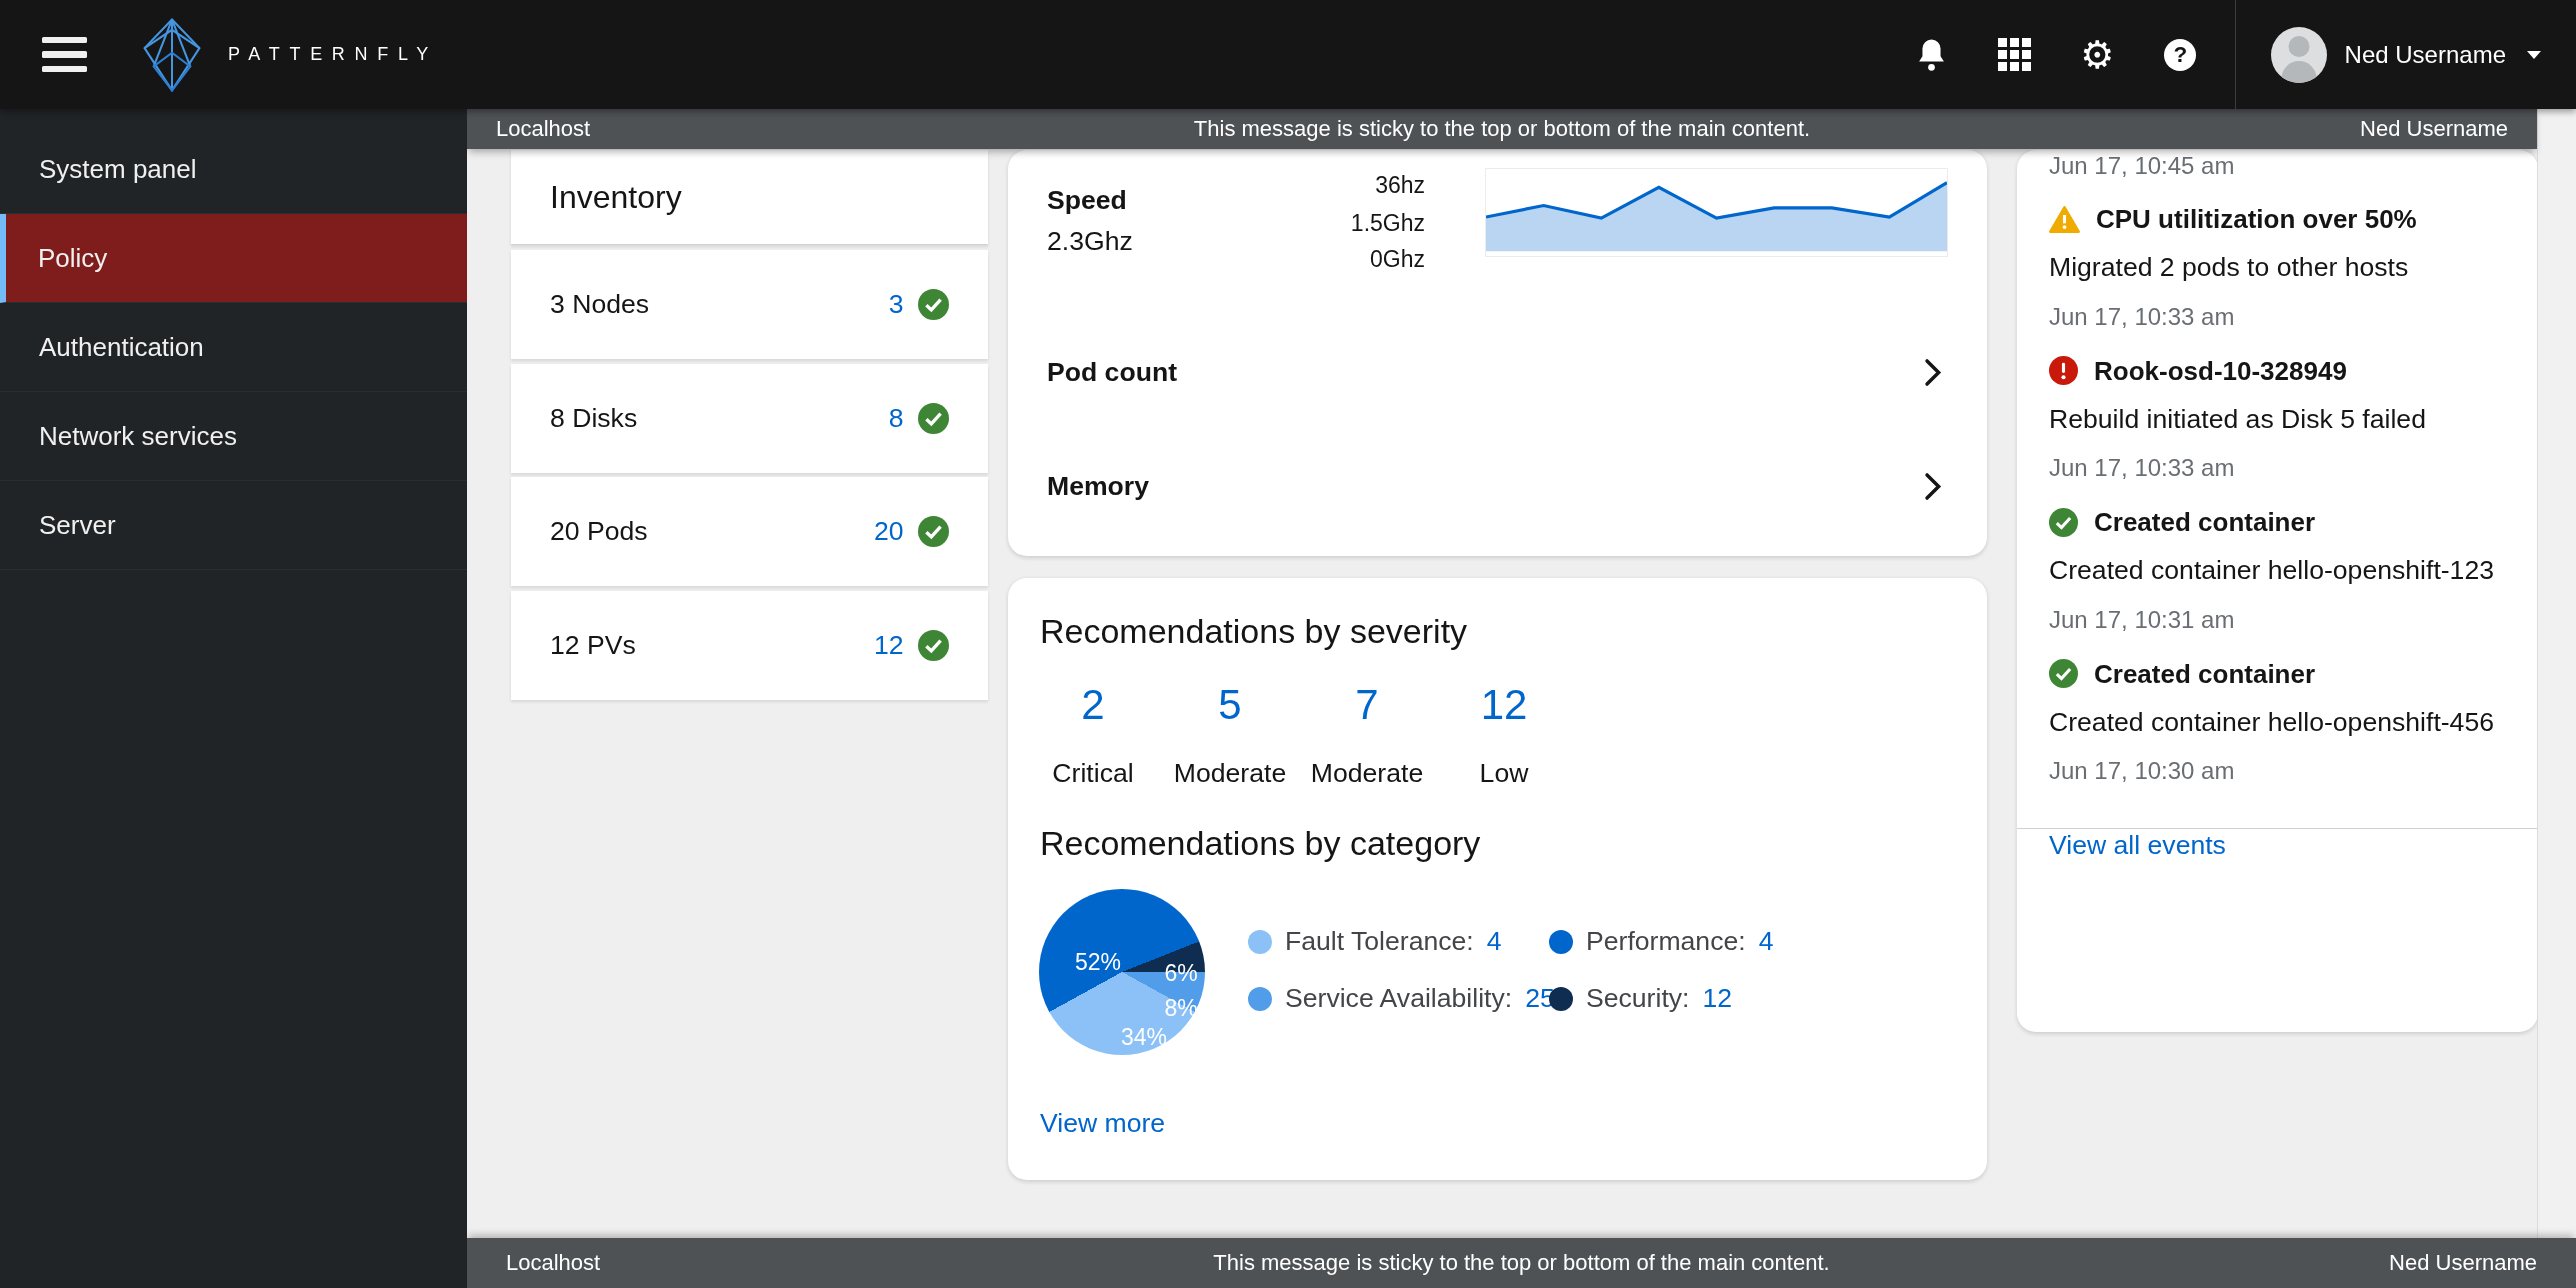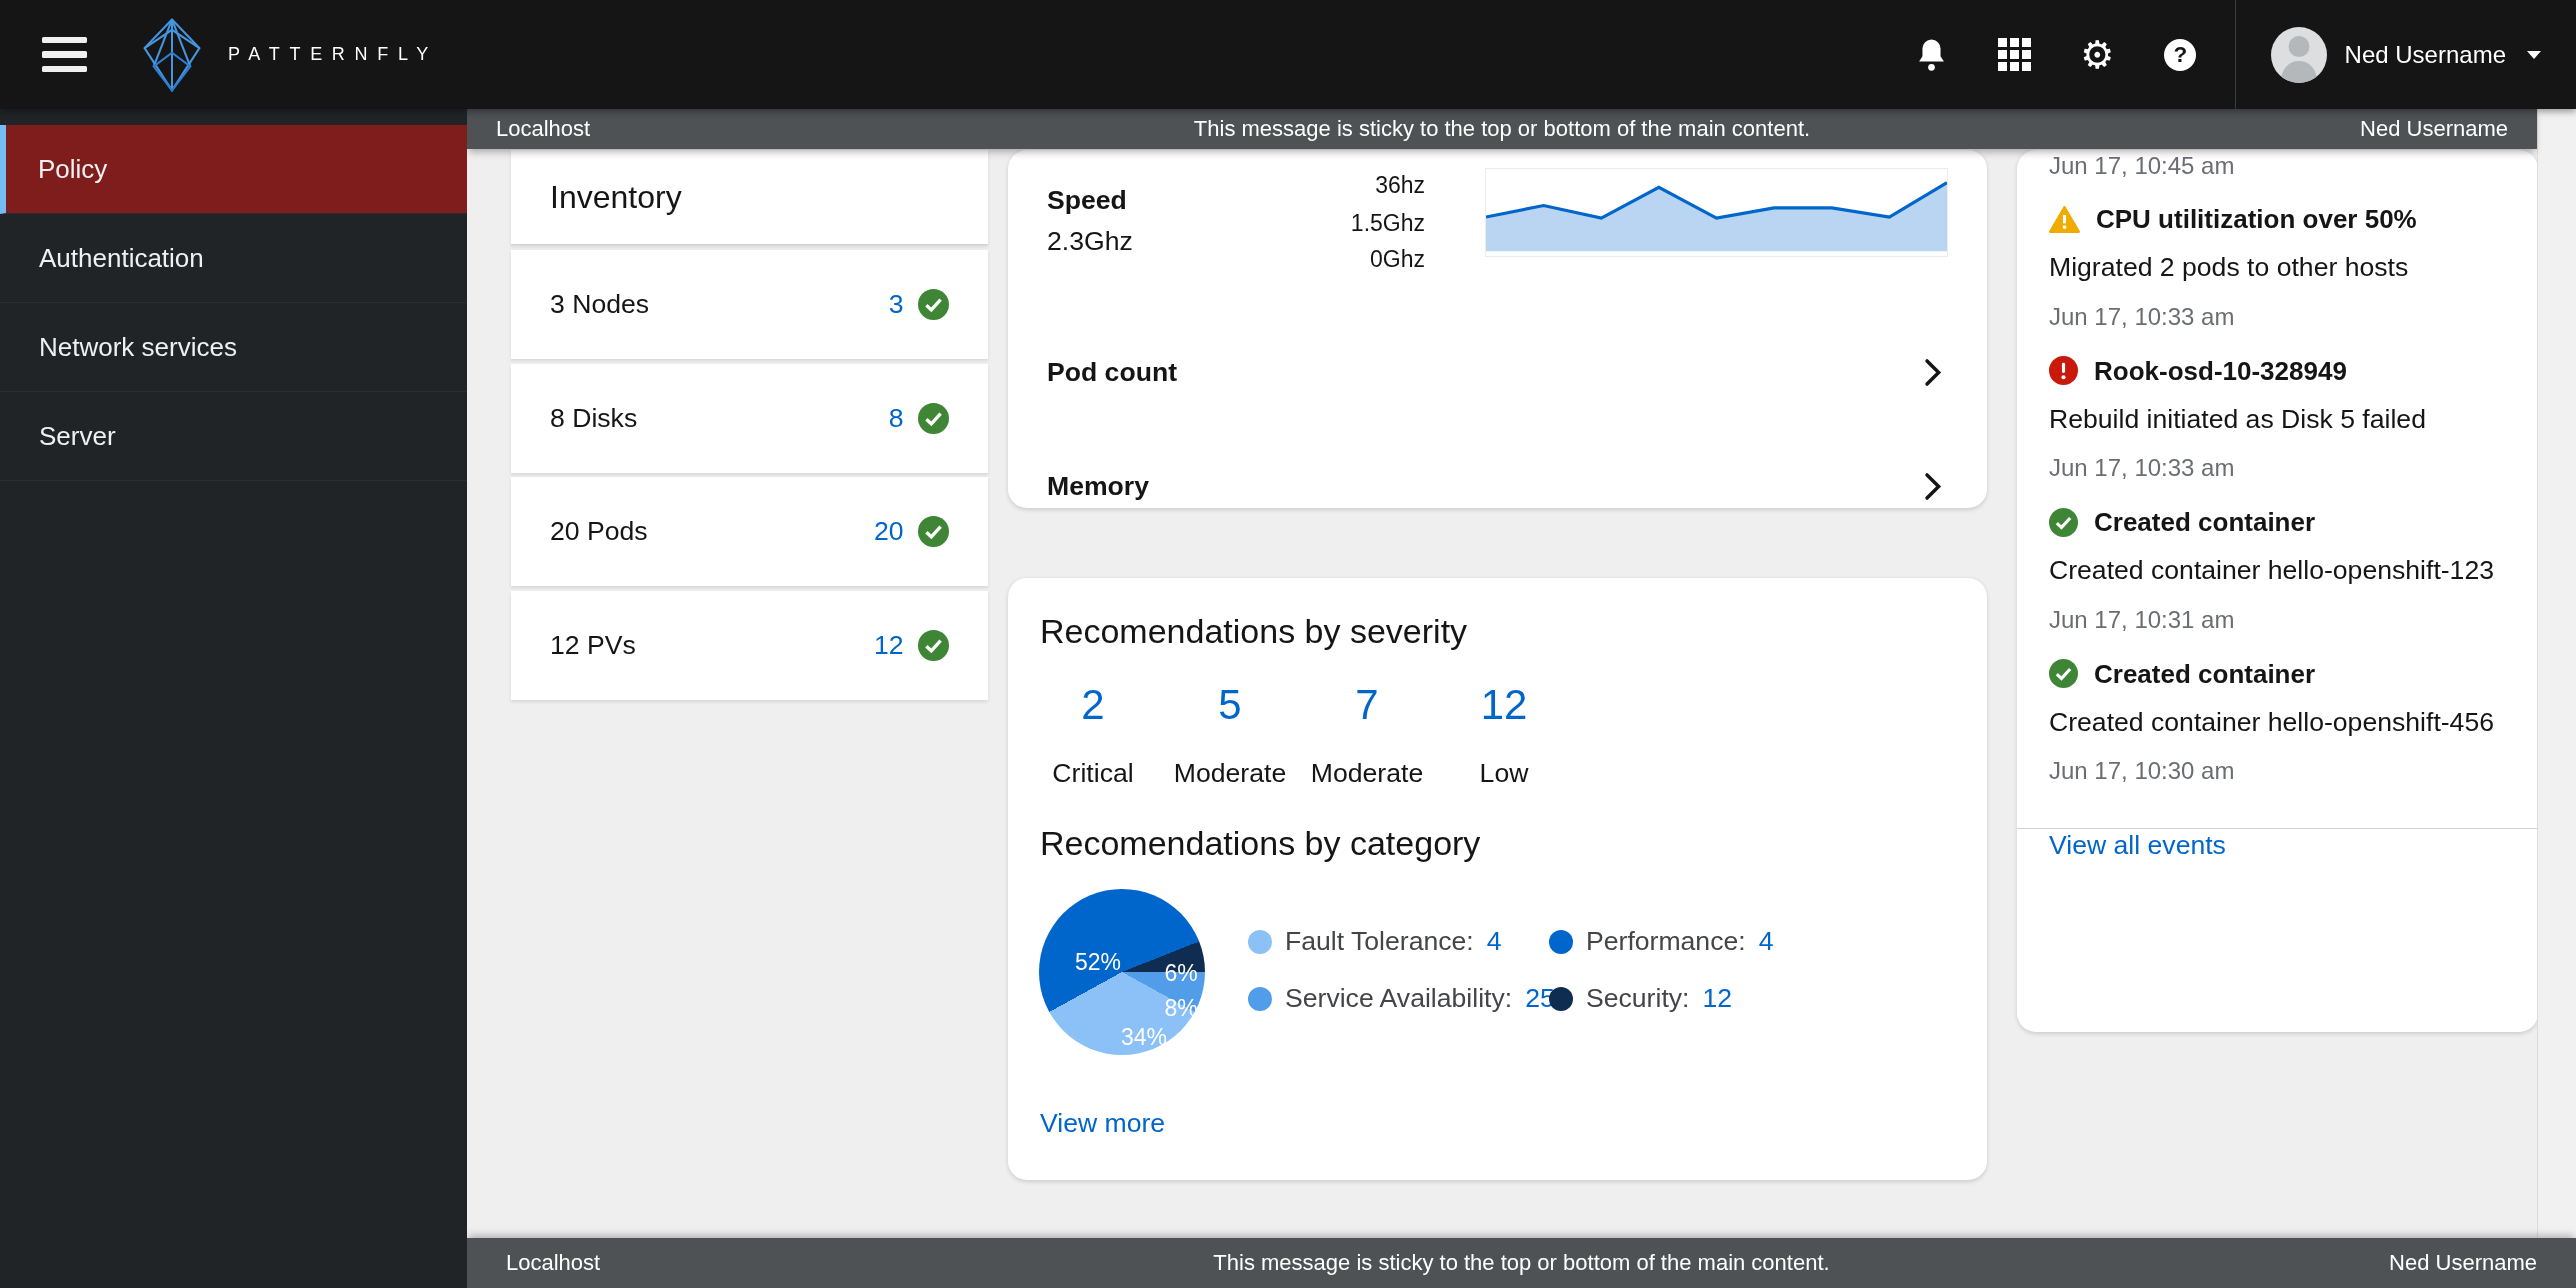--- a/index.html
+++ b/index.html
@@ -62,21 +62,21 @@
   
   .inv-wrap { position:absolute; left:44px; top:0; width:477px; }
   .inv-header { background:#fff; height:95px; display:flex; align-items:center; padding:0 39px;
     font-size:32px; font-weight:500; border-bottom:0.8px solid #d2d2d2; box-shadow:0 1.6px 3.2px rgba(0,0,0,.1); }
   .inv-row { background:#fff; height:109px; margin-top:4.8px; display:flex; align-items:center;
     justify-content:space-between; padding:0 39px; font-size:26.6px; box-shadow:0 1.6px 3.2px rgba(0,0,0,.1); cursor:pointer; }
   .inv-right { display:flex; align-items:center; gap:14.5px; }
   .inv-num { color:#0066cc; }
 
   
-  #card-util { left:541px; top:0; width:979px; height:358px; }
+  #card-util { left:541px; top:0; width:979px; height:406px; }
   .speed-title { position:absolute; left:39px; top:35px; font-size:26.6px; font-weight:600; }
   .speed-value { position:absolute; left:39px; top:76px; font-size:26.6px; }
   .axis-tick { position:absolute; left:193px; width:224px; text-align:right; font-size:23px; line-height:27px; }
   .tick-0 { top:22px; } .tick-1 { top:60px; } .tick-2 { top:96px; }
   .sparkbox { position:absolute; left:477px; top:17.7px; width:463px; height:89px; border:0.8px solid #ececec; }
   .sparkbox svg { display:block; width:100%; height:100%; }
   .util-row { position:absolute; left:0; width:100%; height:64px; display:flex; align-items:center;
     justify-content:space-between; padding:0 45px 0 39px; font-size:26.6px; font-weight:600; cursor:pointer; }
   .util-row.r1 { top:190px; } .util-row.r2 { top:304px; }
 
@@ -163,20 +163,23 @@
     <div class="user-block">
       <span class="avatar"></span>
       <span class="user-name">Ned Username</span>
       <span class="caret-down"></span>
     </div>
   </div>
 </header>
 
 <nav class="sidebar">
   <div class="nav">
+    <div class="nav-item">
+        <span>System panel</span>
+      </div>
     <div class="nav-item selected">
         <span>Policy</span>
       </div>
     <div class="nav-item">
         <span>Authentication</span>
       </div>
     <div class="nav-item">
         <span>Network services</span>
       </div>
     <div class="nav-item">

